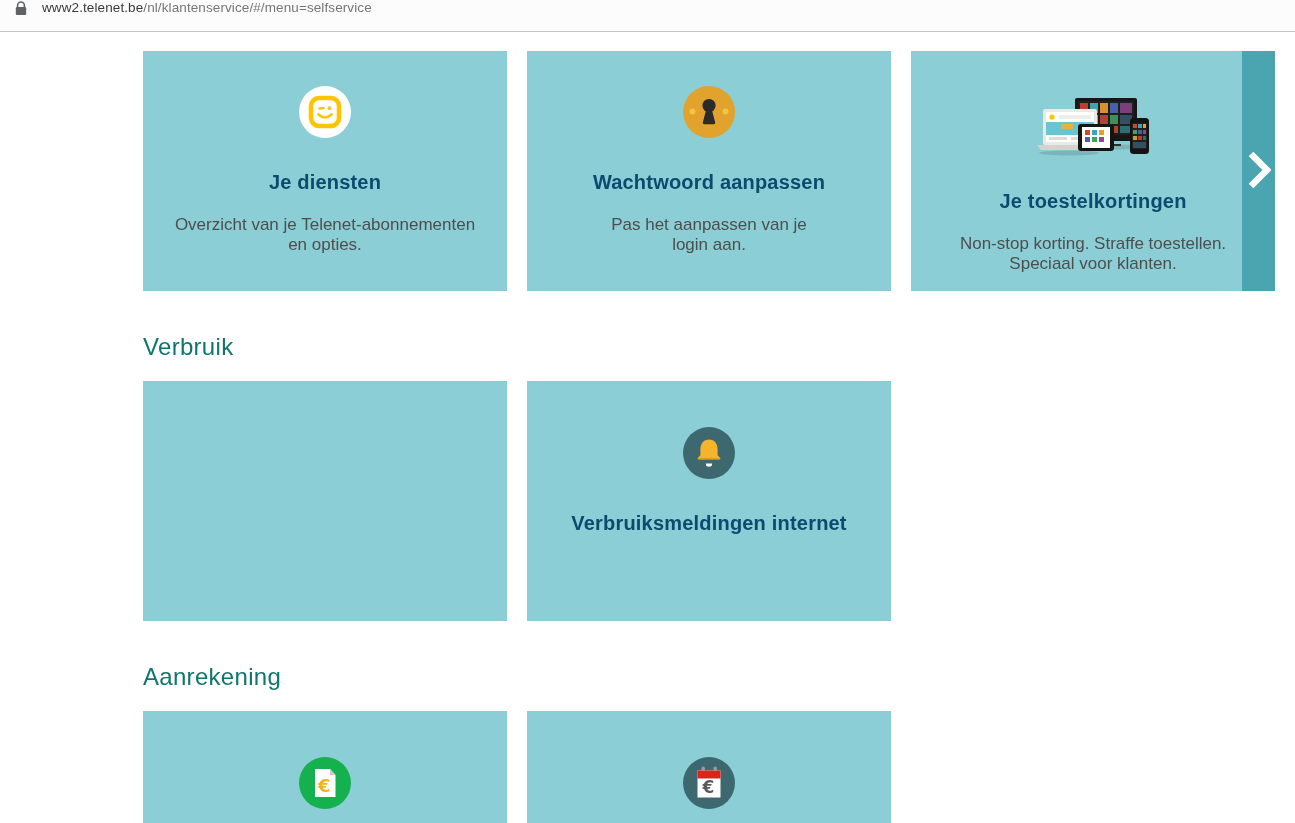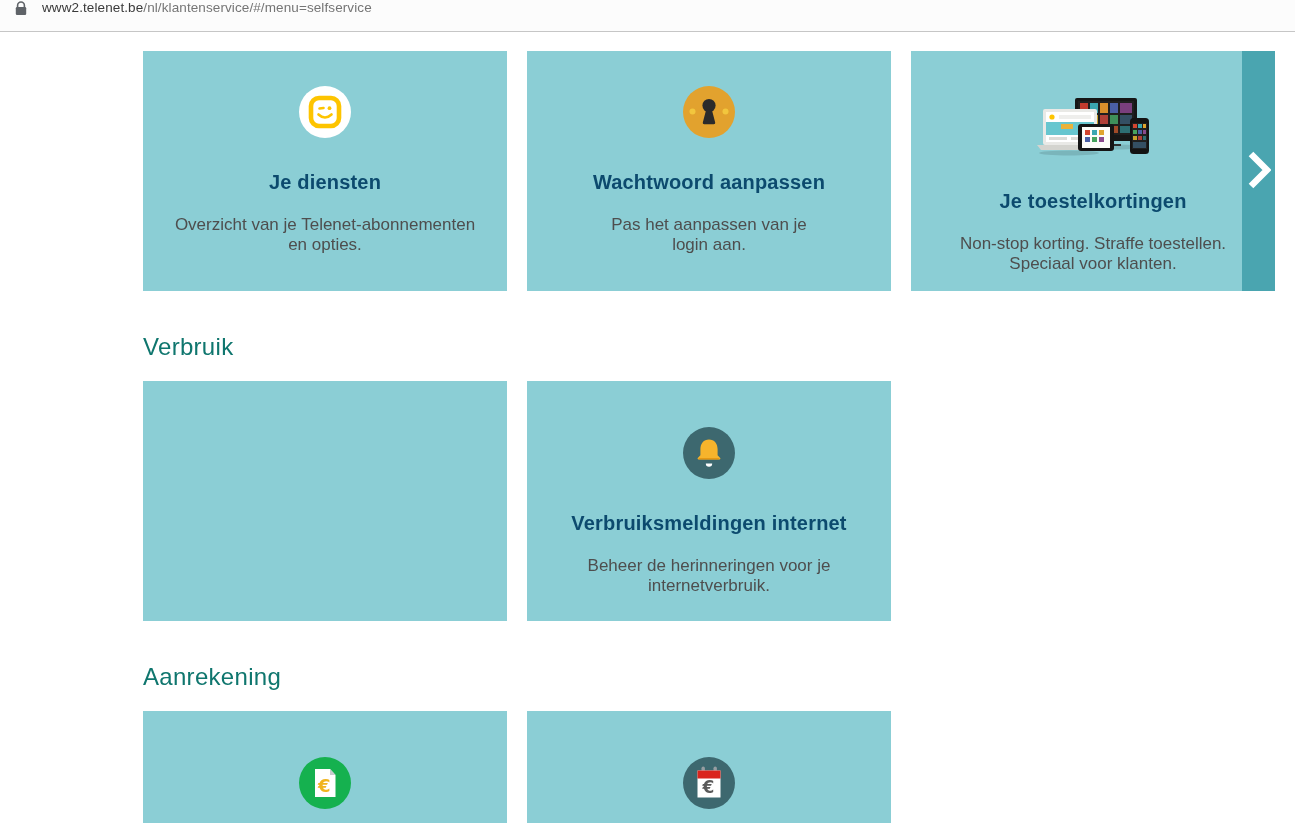--- a/index.html
+++ b/index.html
@@ -170,21 +170,20 @@
 
     <div class="card">
       <span class="icon-circle bg-slate">
         <svg width="52" height="52" viewBox="0 0 52 52">
           <path d="M26 12.5 c-5.4 0 -8.6 4.2 -8.6 9.6 v6.2 l-2.6 2.6 a0.9 0.9 0 0 0 0.6 1.5 h21.2 a0.9 0.9 0 0 0 0.6 -1.5 l-2.6 -2.6 v-6.2 c0 -5.4 -3.2 -9.6 -8.6 -9.6 z" fill="#f6b42c"></path>
           <path d="M15.4 30.9 h21.2 l-1 1.5 h-19.2 z" fill="#e2930f" opacity="0.85"></path>
           <path d="M22.8 36.5 a3.2 3.2 0 0 0 6.4 0 z" fill="#ffffff"></path>
         </svg>
       </span>
       <div class="card-title">Verbruiksmeldingen internet</div>
-      <div class="card-sub">Beheer de herinneringen voor je internetverbruik.</div>
     </div>
   </div>
 
   <div class="section-heading">Aanrekening</div>
 
   <div class="cards-row row-lower">
     <div class="card">
       <span class="icon-circle bg-green">
         <svg width="52" height="52" viewBox="0 0 52 52">
           <path d="M16 12 h15 l5.5 6 v22 h-20.5 z" fill="#ffffff"></path>

